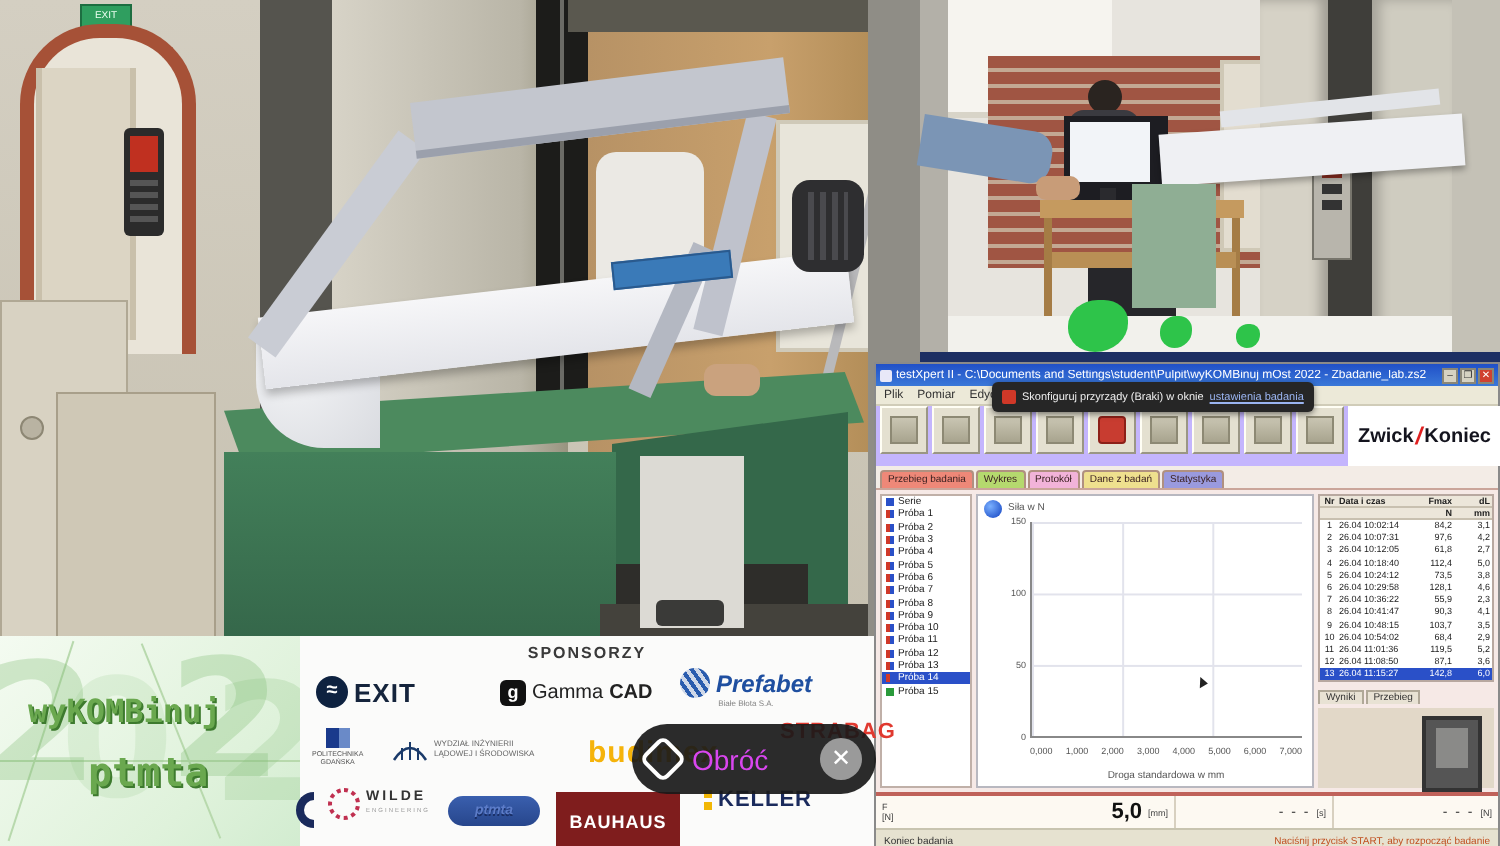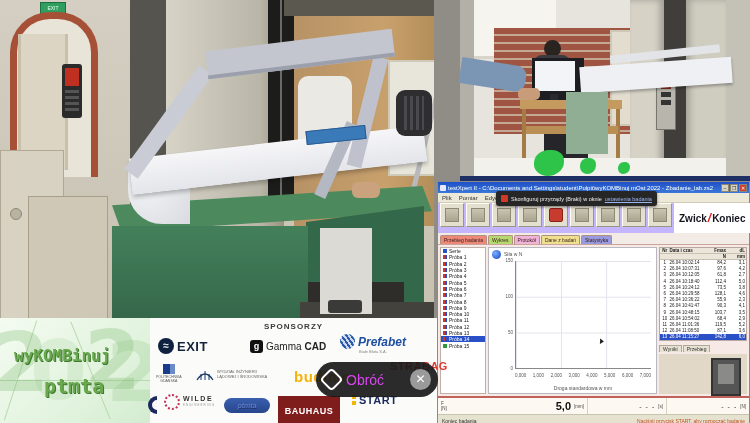--- a/index.html
+++ b/index.html
@@ -705,21 +705,21 @@
         </span>
     </div>
     <div class="sp" style="left:128px;top:78px;">
       <span class="bauhaus">BAUHAUS</span>
     </div>
     <div class="sp" style="left:202px;top:76px;">
       <span class="keller-dots">
           <i></i>
           <i></i>
         </span>
-      <span class="keller-txt">START</span>
+      <span class="keller-txt">KELLER</span>
     </div>
   </div>
 
   <div class="abs" id="rotate">
     <span class="rot-ico"></span>
     <span class="rot-txt">Obróć</span>
     <span class="rot-close">✕</span>
   </div>
 
 </div>

